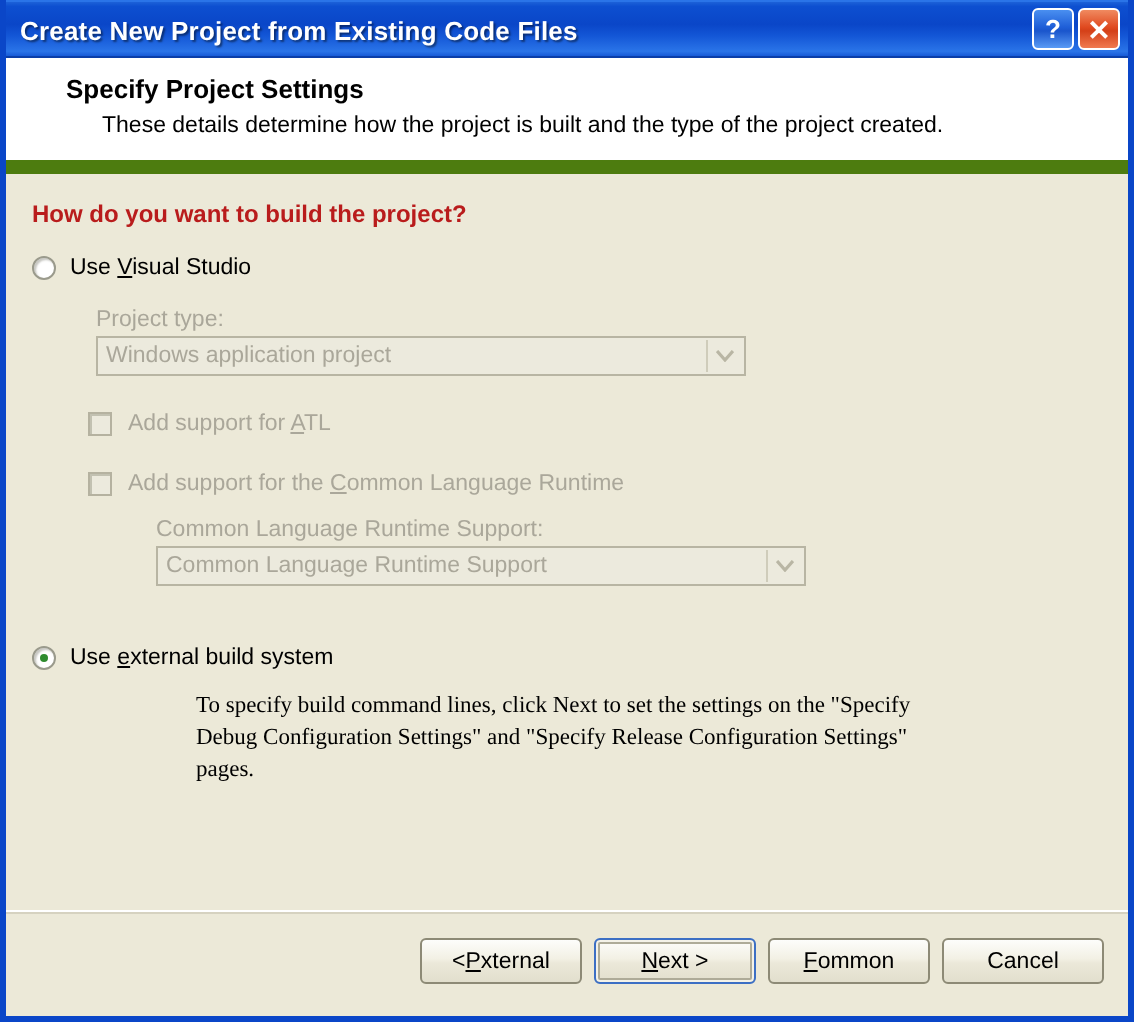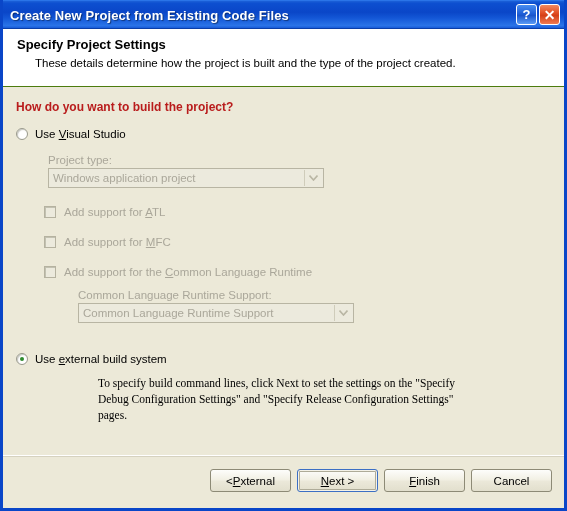--- a/index.html
+++ b/index.html
@@ -76,22 +76,22 @@
   .title-btn.close {
     background: linear-gradient(to bottom, #f08a60 0%, #e04a20 45%, #d44018 55%, #f07a50 100%);
     font-size: 14px;
   }
 
   
   .header {
     background: #ffffff;
     height: 58px;
     box-sizing: border-box;
-    padding: 8px 0 0 14px;
-    border-bottom: 1px solid #4d7c0f;
+    padding: 8px 0 0 30px;
+    border-bottom: 7px solid #4d7c0f;
   }
   .header-title {
     font-size: 13px;
     font-weight: bold;
     color: #000000;
     margin: 0 0 5px 0;
   }
   .header-sub {
     font-size: 11.5px;
     color: #000000;
@@ -169,21 +169,21 @@
     color: #aaa79a;
     line-height: 14px;
   }
 
   .indent-1 { margin-left: 32px; }
   .indent-2 { margin-left: 28px; }
   .indent-3 { margin-left: 62px; }
 
   
   .combo {
-    width: 276px;
+    width: 325px;
     height: 20px;
     background: #eceadd;
     border: 1px solid #b8b5a3;
     box-sizing: border-box;
     display: flex;
     align-items: center;
     position: relative;
     margin-top: 2px;
   }
   .combo-text {
@@ -306,24 +306,20 @@
             </svg>
         </div>
       </div>
     </div>
 
     <div class="row indent-2" style="margin-top:17px;">
       <div class="checkbox"></div>
       <div class="disabled-text"><span>Add support for </span><span class="underline">A</span><span>TL</span></div>
     </div>
 
-    <div class="row indent-2" style="margin-top:16px;">
-      <div class="checkbox"></div>
-      <div class="disabled-text"><span>Add support for </span><span class="underline">M</span><span>FC</span></div>
-    </div>
 
     <div class="row indent-2" style="margin-top:16px;">
       <div class="checkbox"></div>
       <div class="disabled-text"><span>Add support for the </span><span class="underline">C</span><span>ommon Language Runtime</span></div>
     </div>
 
     <div class="indent-3" style="margin-top:10px;">
       <div class="sub-label">Common Language Runtime Support:</div>
       <div class="combo">
         <div class="combo-text">Common Language Runtime Support</div>
@@ -353,21 +349,21 @@
           <span>xternal</span>
         </div>
       <div class="btn default">
           <span></span>
           <span class="underline">N</span>
           <span>ext &gt;</span>
         </div>
       <div class="btn">
           <span></span>
           <span class="underline">F</span>
-          <span>inish</span>
+          <span>ommon</span>
         </div>
       <div class="btn">
           <span>Cancel</span>
           <span class="underline"></span>
           <span></span>
         </div>
     </div>
   </div>
 
 </div>

